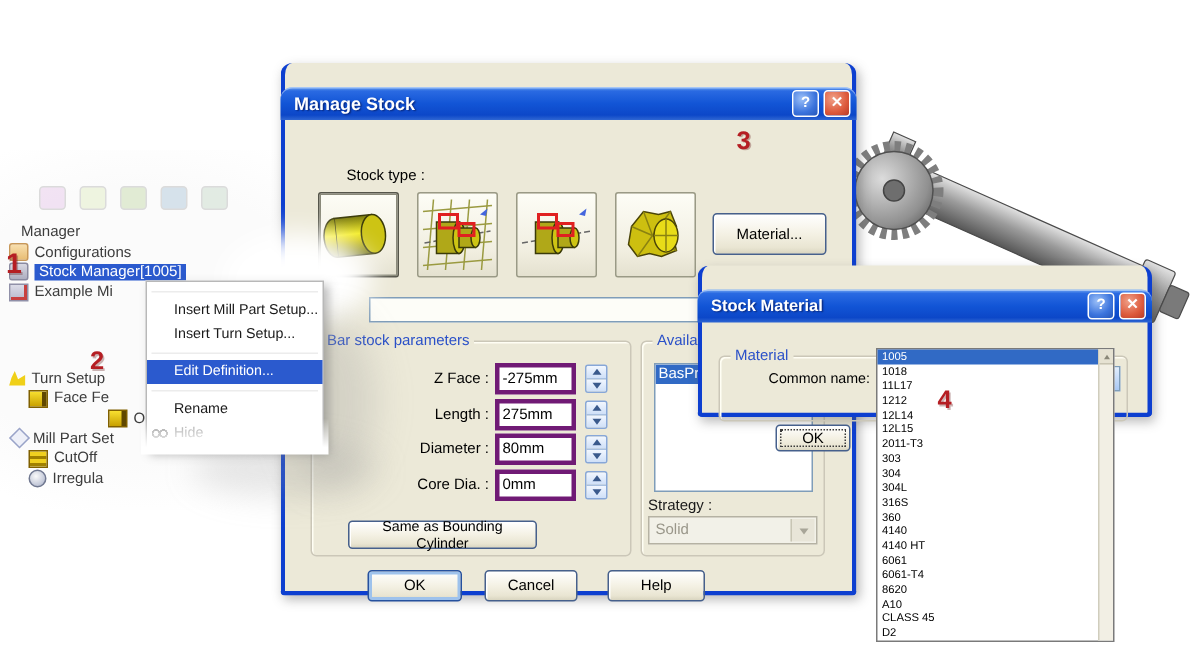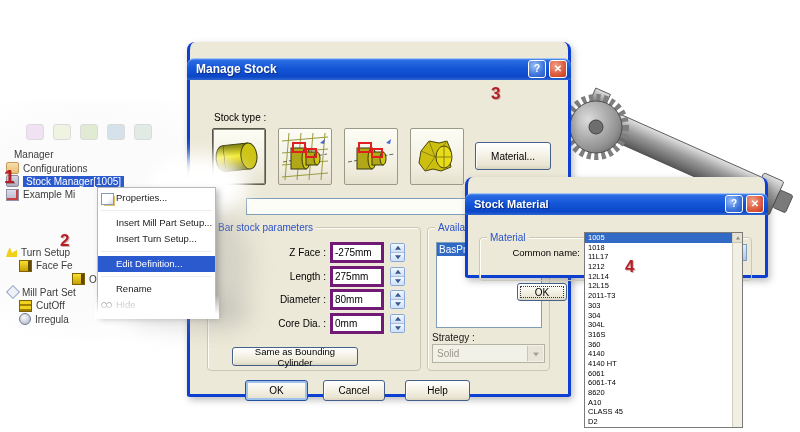--- a/index.html
+++ b/index.html
@@ -64,21 +64,21 @@
   .dlgbody{position:relative;height:calc(100% - 22px);font-size:10px;color:#000;}
 
   .xpbtn{background:linear-gradient(180deg,#ffffff,#f4f1e4 50%,#e9e5d2 85%,#d9d5c0);border:1px solid #46608c;
     border-radius:3px;font-size:10px;color:#000;display:flex;align-items:center;justify-content:center;
     box-shadow:inset 1px 1px 0 #fff;position:absolute;font-family:inherit;}
   .grp{position:absolute;border:1px solid #cbc7b8;border-radius:4px;box-shadow:inset 1px 1px 0 #fffef4;}
   .grplabel{position:absolute;top:-6px;left:7px;background:#ece9d8;padding:0 3px;color:#2a50c8;font-size:10px;white-space:nowrap;}
 
   
   #manage-stock{left:187px;top:42px;width:378px;height:352px;z-index:4;}
-  .stocktype-label{position:absolute;left:24px;top:16px;}
+  .stocktype-label{position:absolute;left:41px;top:16px;}
   .stockbtn{position:absolute;top:32px;width:54px;height:57px;background:linear-gradient(180deg,#fdfdf6,#f1eee0 70%,#e4e1cf);
     border:1px solid #9a9a86;border-radius:2px;padding:2px;box-sizing:border-box;}
   .stockbtn.sel{border-color:#55554a;box-shadow:inset 0 0 0 1px #8a8a7a;}
   .stockbtn svg{display:block;width:100%;height:100%;}
   .material-btn{left:285px;top:46px;width:76px;height:28px;}
   .stockname-field{position:absolute;left:56px;top:102px;width:243px;height:17px;background:#fdfdf8;
     border:1px solid #7f9db9;font-size:10px;padding:0 3px;box-sizing:border-box;font-family:inherit;}
   .stockname-browse{left:304px;top:102px;width:15px;height:18px;}
   .bar-grp{left:17px;top:131px;width:212px;height:142px;}
   #bar-fields{position:absolute;left:0;top:13px;right:0;}
@@ -347,21 +347,20 @@
       <button class="xpbtn helpbtn2">Help</button>
     </div>
   </div>
 
   <div class="whiteblob"></div>
   <div class="smudge1"></div>
   <div class="smudge2"></div>
 
   <div class="ctxmenu">
       <div id="menu-items">
-        <div class="mitem"><span class="micon properties-icon"></span><span>Properties...</span></div>
         <div class="msep"></div>
         <div class="mitem"><span>Insert Mill Part Setup...</span></div>
         <div class="mitem"><span>Insert Turn Setup...</span></div>
         <div class="msep"></div>
         <div class="mitem hot"><span>Edit Definition...</span></div>
         <div class="msep"></div>
         <div class="mitem"><span>Rename</span></div>
         <div class="mitem dis"><span class="micon hide-glasses-icon"></span><span>Hide</span></div>
       </div>
     </div>

